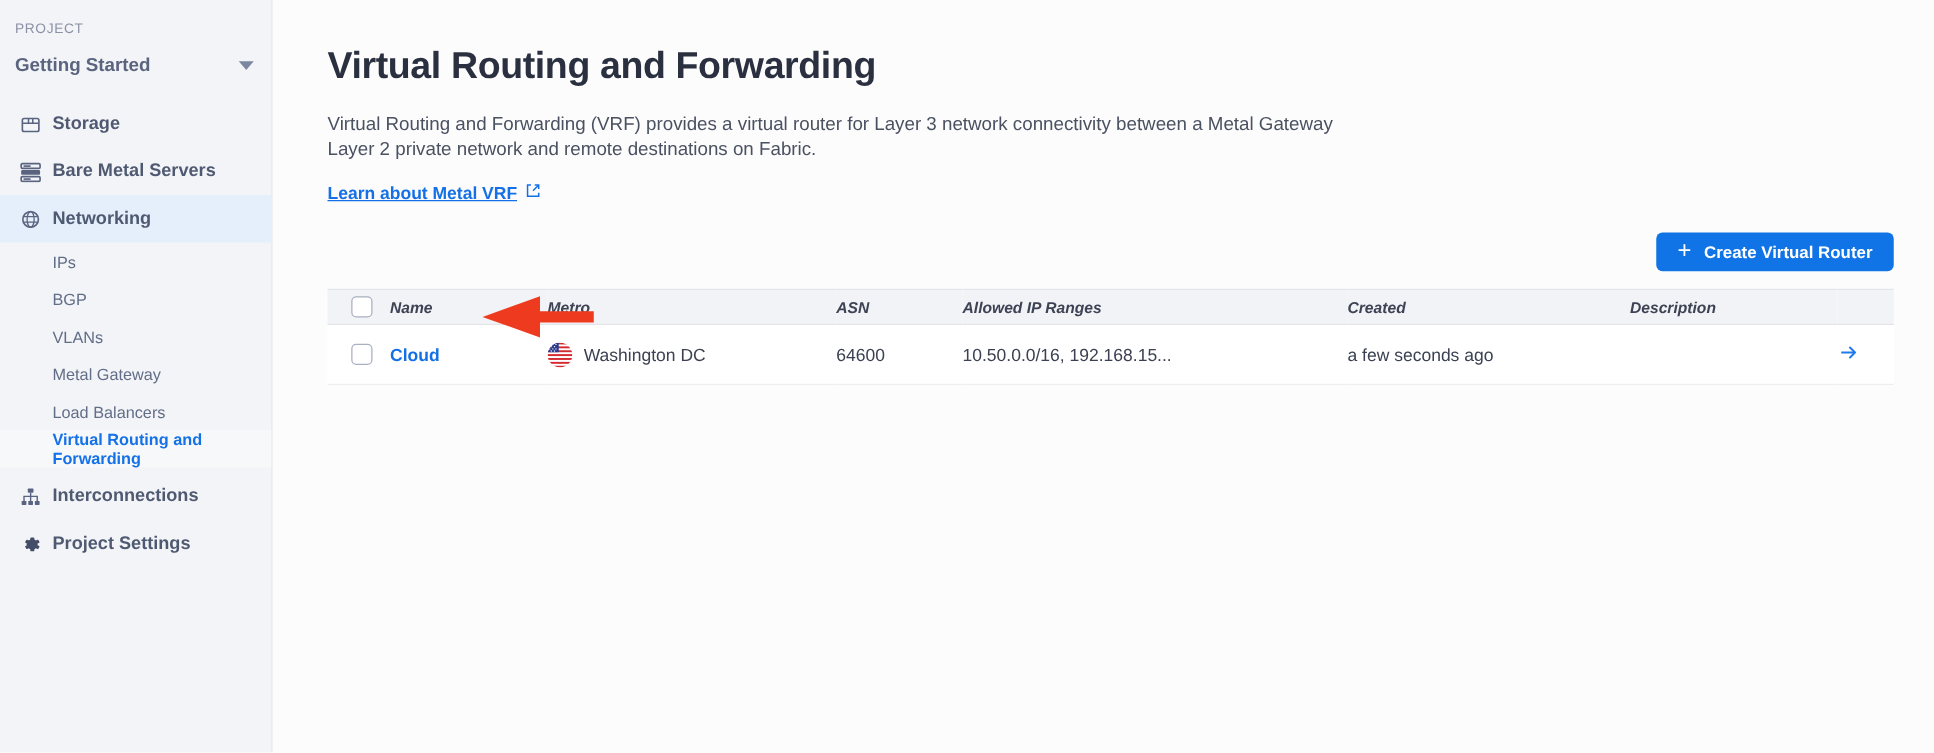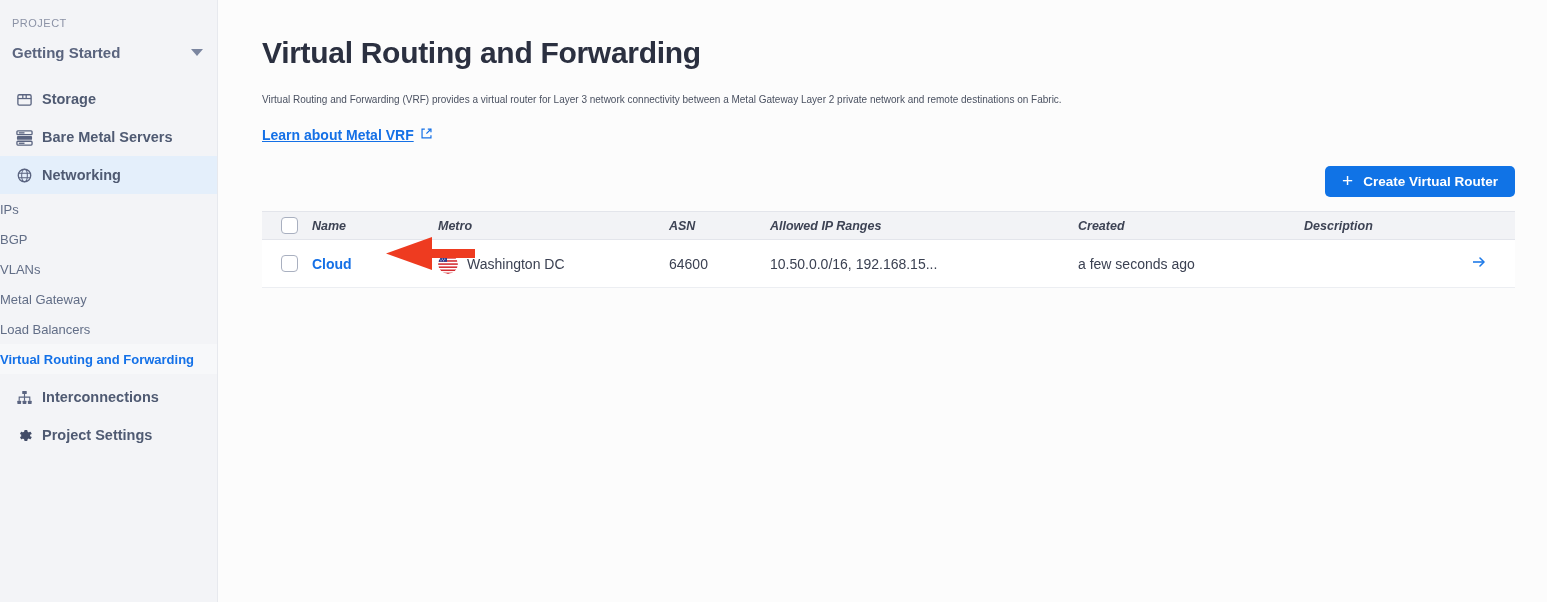--- a/index.html
+++ b/index.html
@@ -48,33 +48,33 @@
   .nav-item.active { background: #e4effb; }
   .nav-item .ico {
     width: 20px; height: 20px; margin-right: 8px;
     display: flex; align-items: center; justify-content: center;
     flex: 0 0 20px;
   }
   .nav-item .ico svg { display:block; }
 
   .subnav-item {
     height: 30px; display: flex; align-items: center;
-    font-size: 13px; color: #626e87;
+    padding-left: 42px; font-size: 13px; color: #626e87;
     cursor: pointer;
   }
   .subnav-item.active { color: #1471e8; font-weight: bold; background:#f7f8fa; }
 
   
   .main { flex: 1; padding: 36px 34px 0 44px; position: relative; }
   .page-title {
     font-size: 30px; font-weight: bold; color: #2b3040;
     letter-spacing: -.3px; margin-bottom: 20px;
   }
   .page-desc {
-    font-size: 10px; color: #4a5161; line-height: 20px;
+    font-size: 15px; color: #4a5161; line-height: 20px;
     max-width: 845px; margin-bottom: 16px;
   }
   .learn-link {
     display: inline-flex; align-items: center; gap: 6px;
     color: #1470e6; font-size: 14px; font-weight: bold;
     text-decoration: underline; cursor: pointer;
   }
 
   .toolbar {
     display: flex; justify-content: flex-end;

